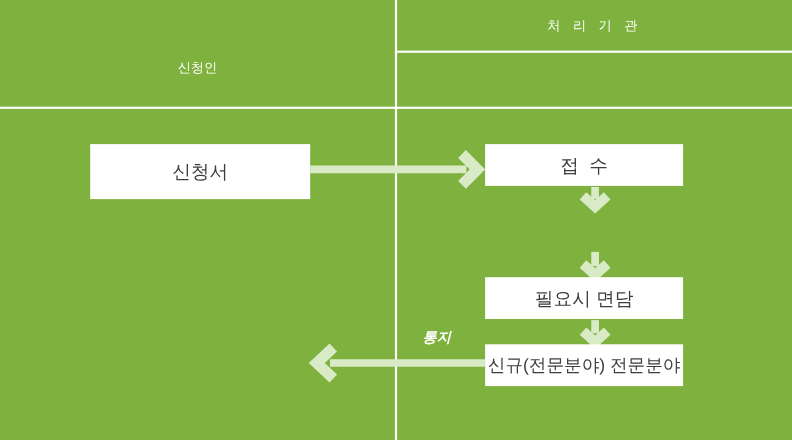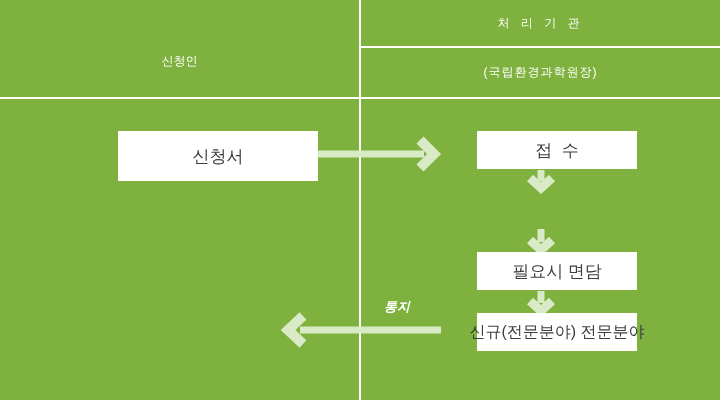--- a/index.html
+++ b/index.html
@@ -30,24 +30,23 @@
   .hdr.right-sub   { left: 361px; top: 47px; width: 359px; height: 50px; letter-spacing: 1px; }
 
   .box {
     position: absolute;
     background: var(--box-bg, #FFFFFF);
     color: var(--box-text, #3D3D3D);
     font-size: 17px;
     display: flex; align-items: center; justify-content: center;
     white-space: pre;
     text-align: left;
-    margin-left: 36px;
   }
   .applicant-box { left: 82px;  top: 131px; width: 200px; height: 50px; }
-  .step          { left: 441px; width: 160px; height: 38px; }
+  .step          { left: 441px; width: 180px; height: 38px; }
   .step.s0 { top: 131px; }
   .step.s1 { top: 190px; }
   .step.s2 { top: 252px; }
   .step.s3 { top: 313px; font-size: 16px; }
 
   .notify-label {
     position: absolute;
     left: 369px; top: 299px; width: 56px; height: 16px;
     color: var(--header-text, #FFFFFF);
     font-size: 13px; font-weight: bold;
@@ -61,21 +60,20 @@
 <body>
 
 <div class="stage">
 
   <div class="divider v"></div>
   <div class="divider h-right"></div>
   <div class="divider h-full"></div>
 
   <div class="hdr left-title">신청인</div>
   <div class="hdr right-title">처 리 기 관</div>
-  <div class="hdr right-sub">(국립환경과학원장)</div>
 
   <svg class="arrows" viewBox="0 0 720 400" xmlns="http://www.w3.org/2000/svg">
 
     <g>
       <line class="ar" x1="282" y1="154" x2="424" y2="154" stroke-width="7"></line>
       <polyline class="ar" points="420,140 434,154 420,168" stroke-width="10"></polyline>
     </g>
 
     <g>
       <line class="ar" x1="541" y1="170" x2="541" y2="181" stroke-width="7"></line>

